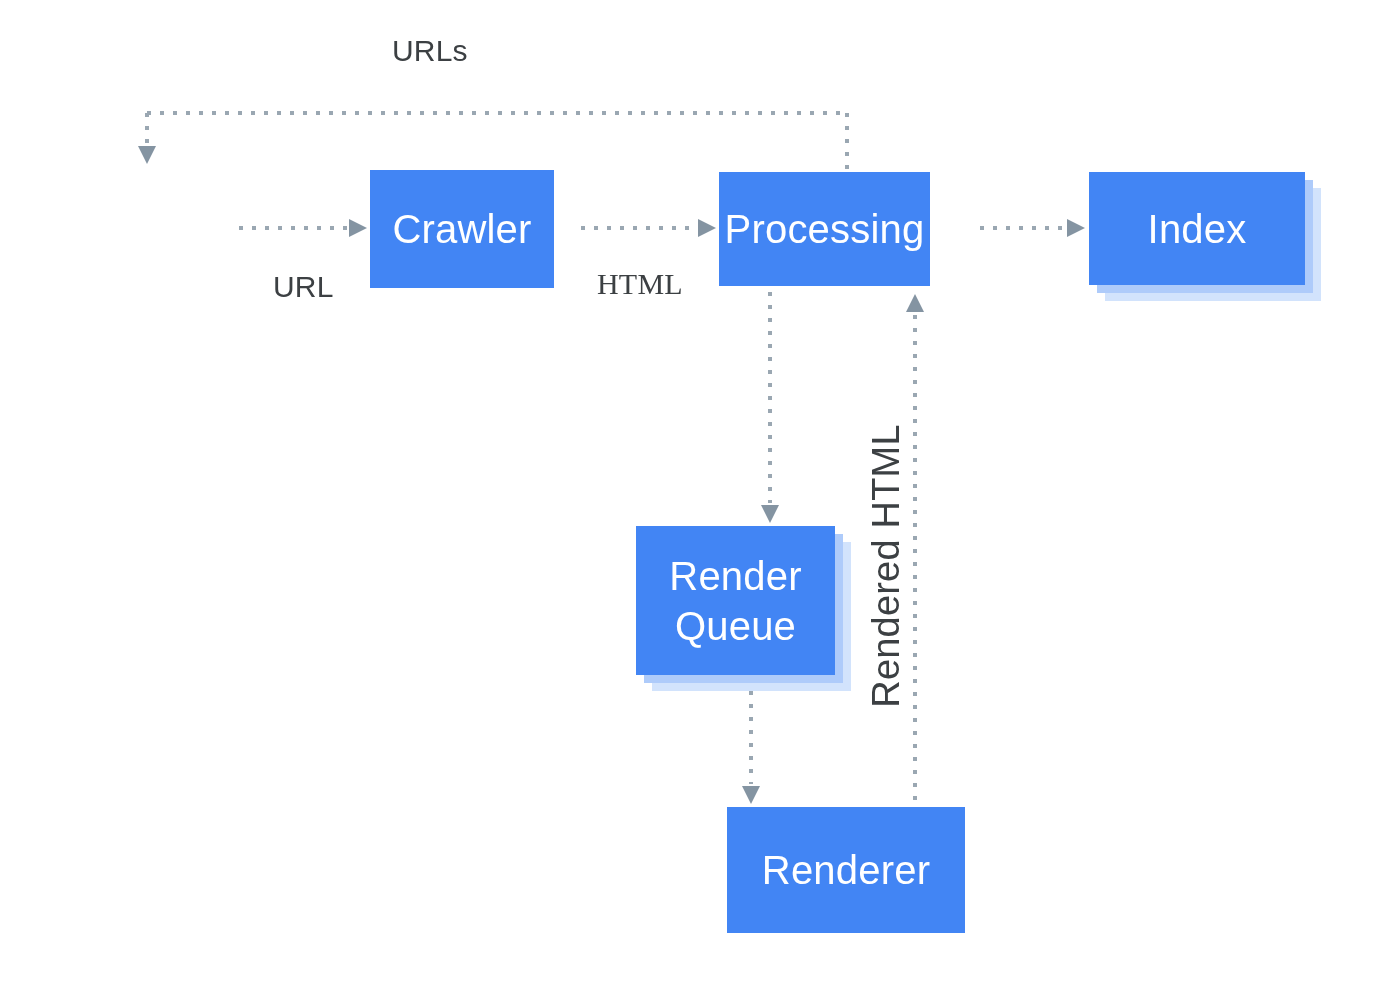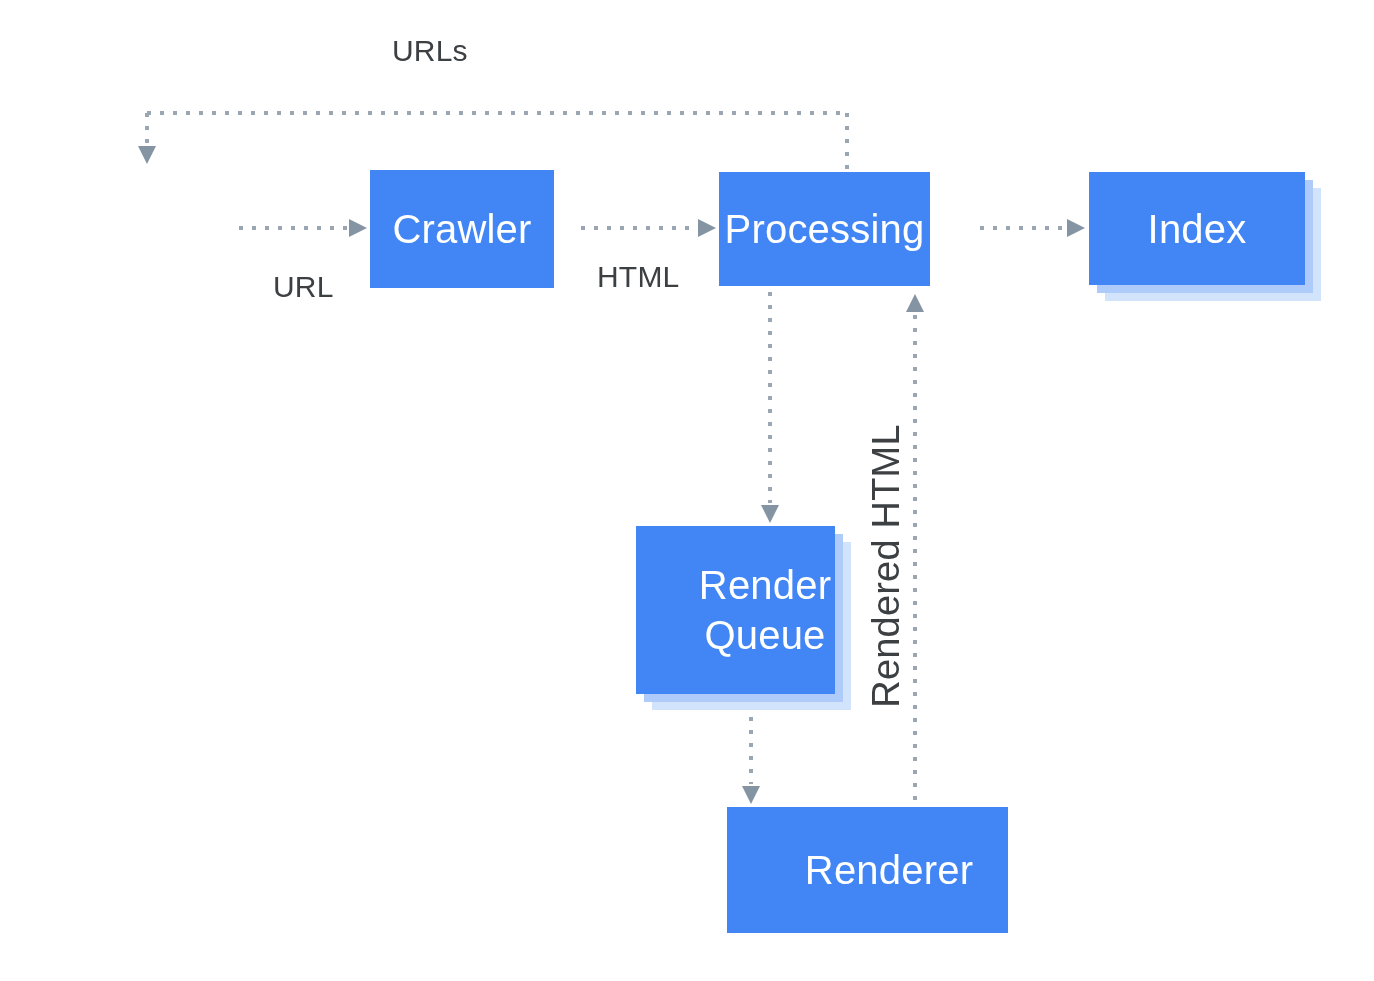--- a/index.html
+++ b/index.html
@@ -29,22 +29,22 @@
     line-height: 1.25;
     letter-spacing: 0.2px;
   }
   .node.stacked {
     box-shadow: 8px 8px 0 0 #AECBFA, 16px 16px 0 0 #D2E3FC;
   }
   .node-crawl-queue  { left: 51px;   top: 169px; width: 182px; height: 121px; }
   .node-crawler      { left: 370px;  top: 170px; width: 184px; height: 118px; }
   .node-processing   { left: 719px;  top: 172px; width: 211px; height: 114px; }
   .node-index        { left: 1089px; top: 172px; width: 216px; height: 113px; text-align: center; }
-  .node-render-queue { left: 636px;  top: 526px; width: 199px; height: 168px; justify-content: flex-end; }
-  .node-renderer     { left: 727px;  top: 807px; width: 238px; height: 126px; padding-left: 43px; }
+  .node-render-queue { left: 636px;  top: 526px; width: 199px; height: 149px; }
+  .node-renderer     { left: 727px;  top: 807px; width: 238px; height: 126px; }
   .node-crawl-queue span, .node-render-queue span { display: inline-block; width: 140px; }
 
   
   .hline {
     position: absolute;
     height: 4px;
     background-image: repeating-linear-gradient(to right, #9AA7B2 0, #9AA7B2 4px, transparent 4px, transparent 13px);
   }
   .vline {
     position: absolute;
@@ -91,21 +91,21 @@
     position: absolute;
     color: #3C4043;
     font-size: 30px;
     font-weight: 500;
     line-height: 1;
     white-space: nowrap;
     letter-spacing: 0.2px;
   }
   .lbl-urls { left: 392px; top: 36px; }
   .lbl-url  { left: 273px; top: 272px; }
-  .lbl-html { left: 597px; top: 262px; }
+  .lbl-html { left: 597px; top: 269px; font-family: Liberation Serif, serif; }
   .lbl-rendered-html {
     left: 886px; top: 566px;
     font-size: 38px;
     transform: translate(-50%, -50%) rotate(-90deg);
   }
 </style>
 </head>
 <body>
 
 <div class="canvas">

